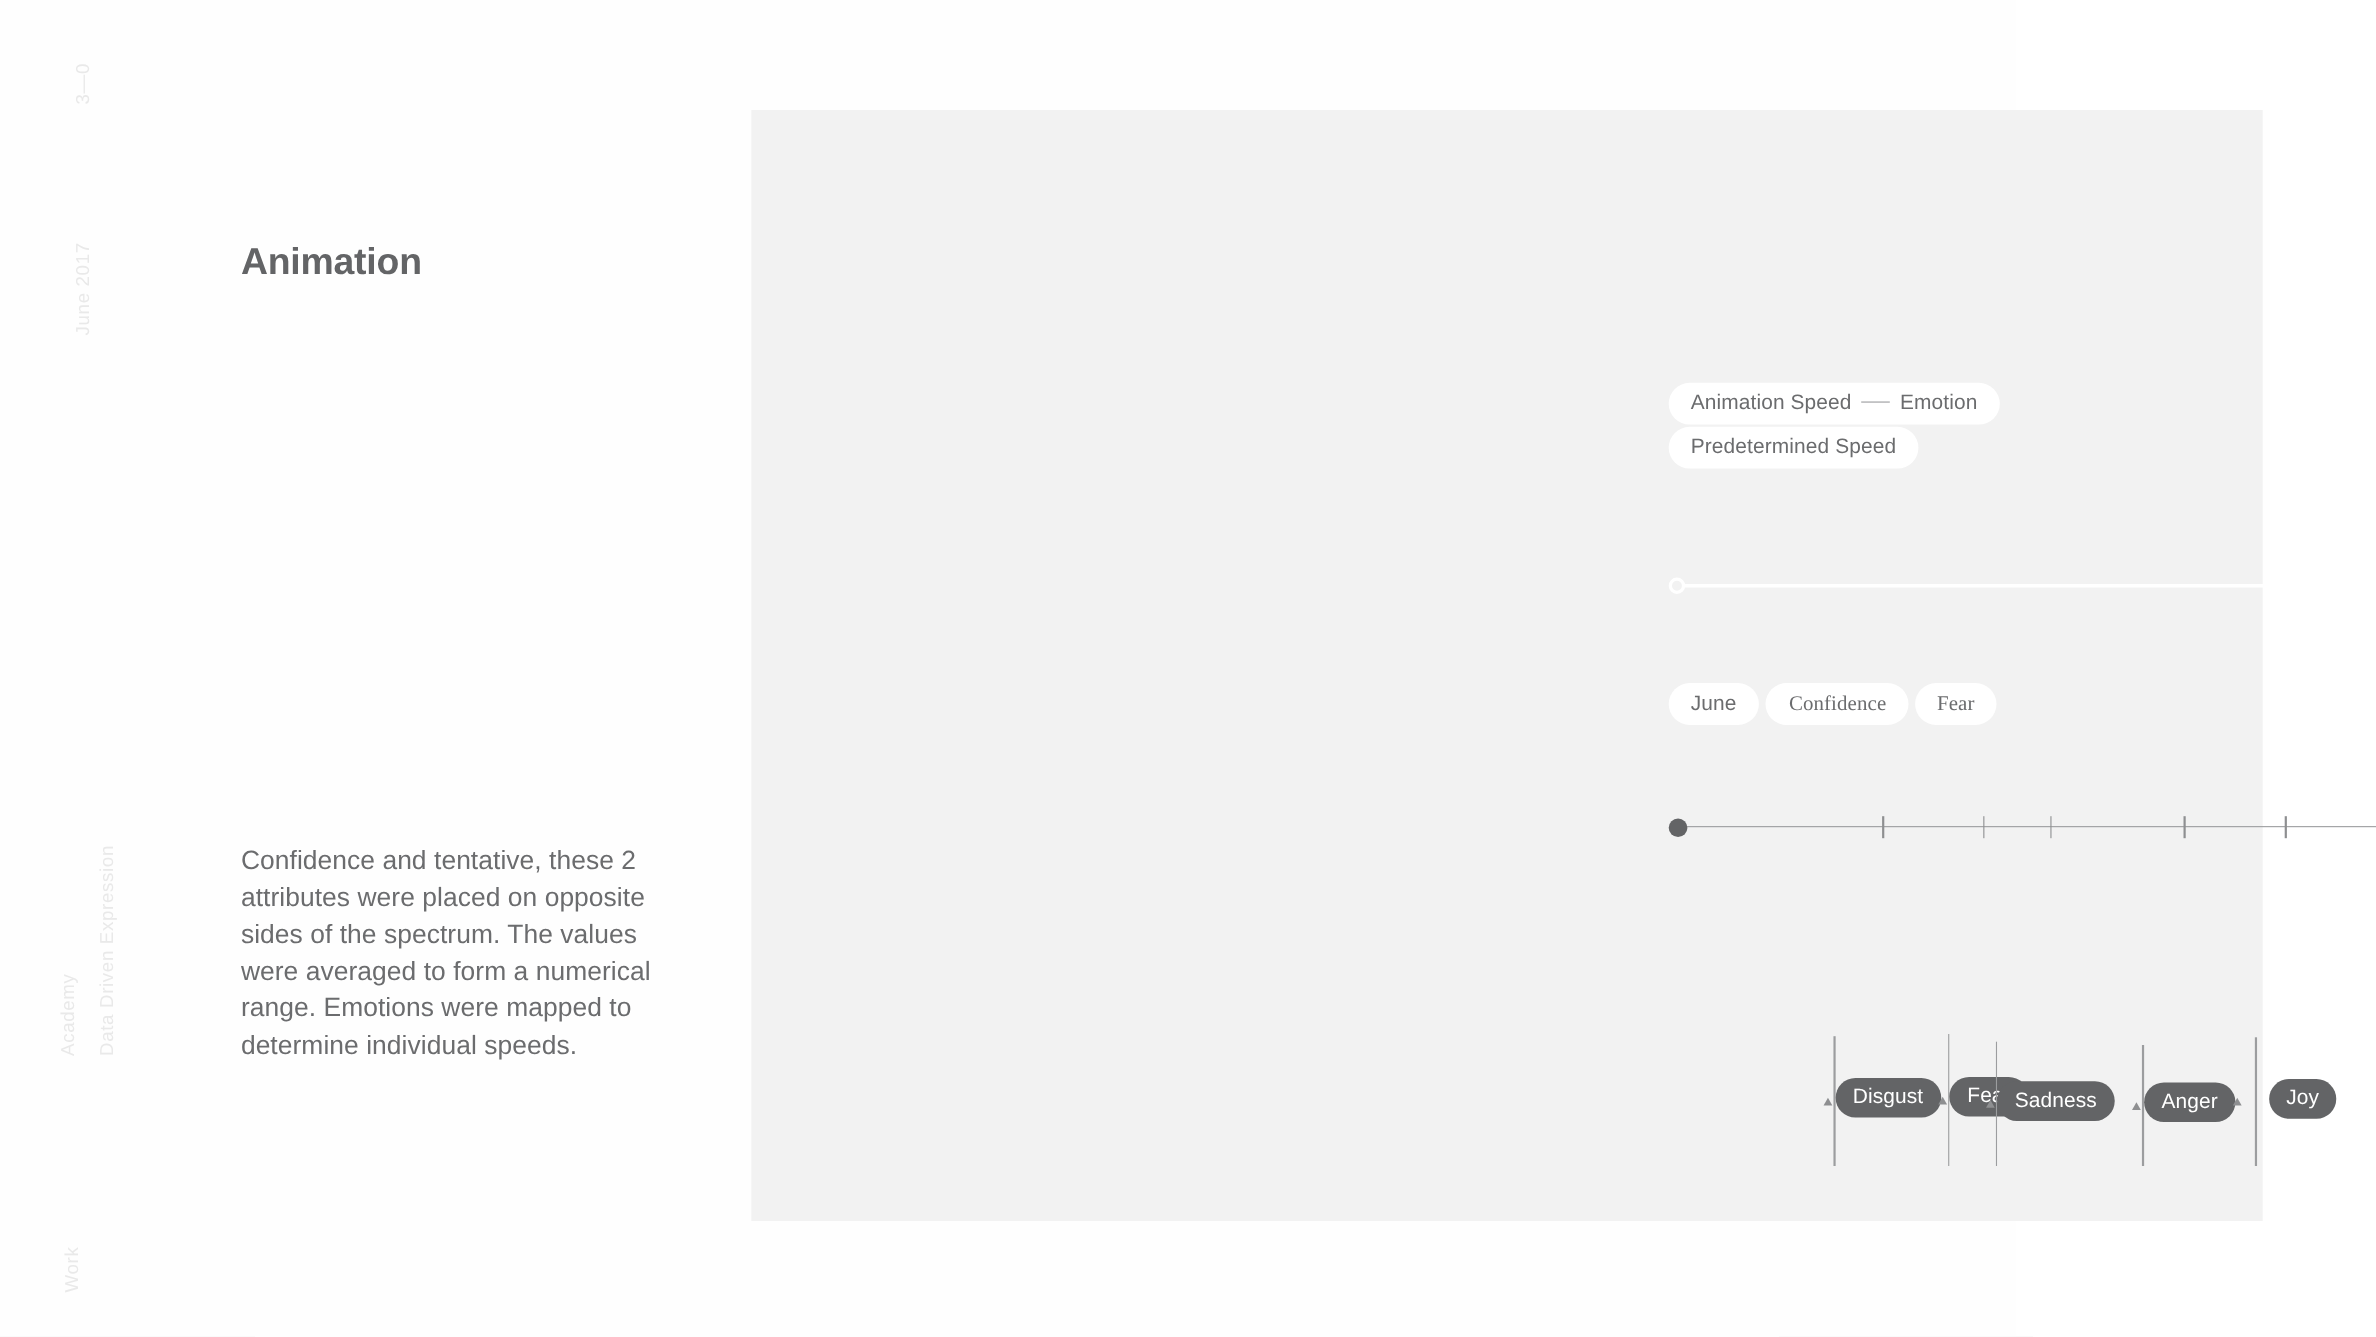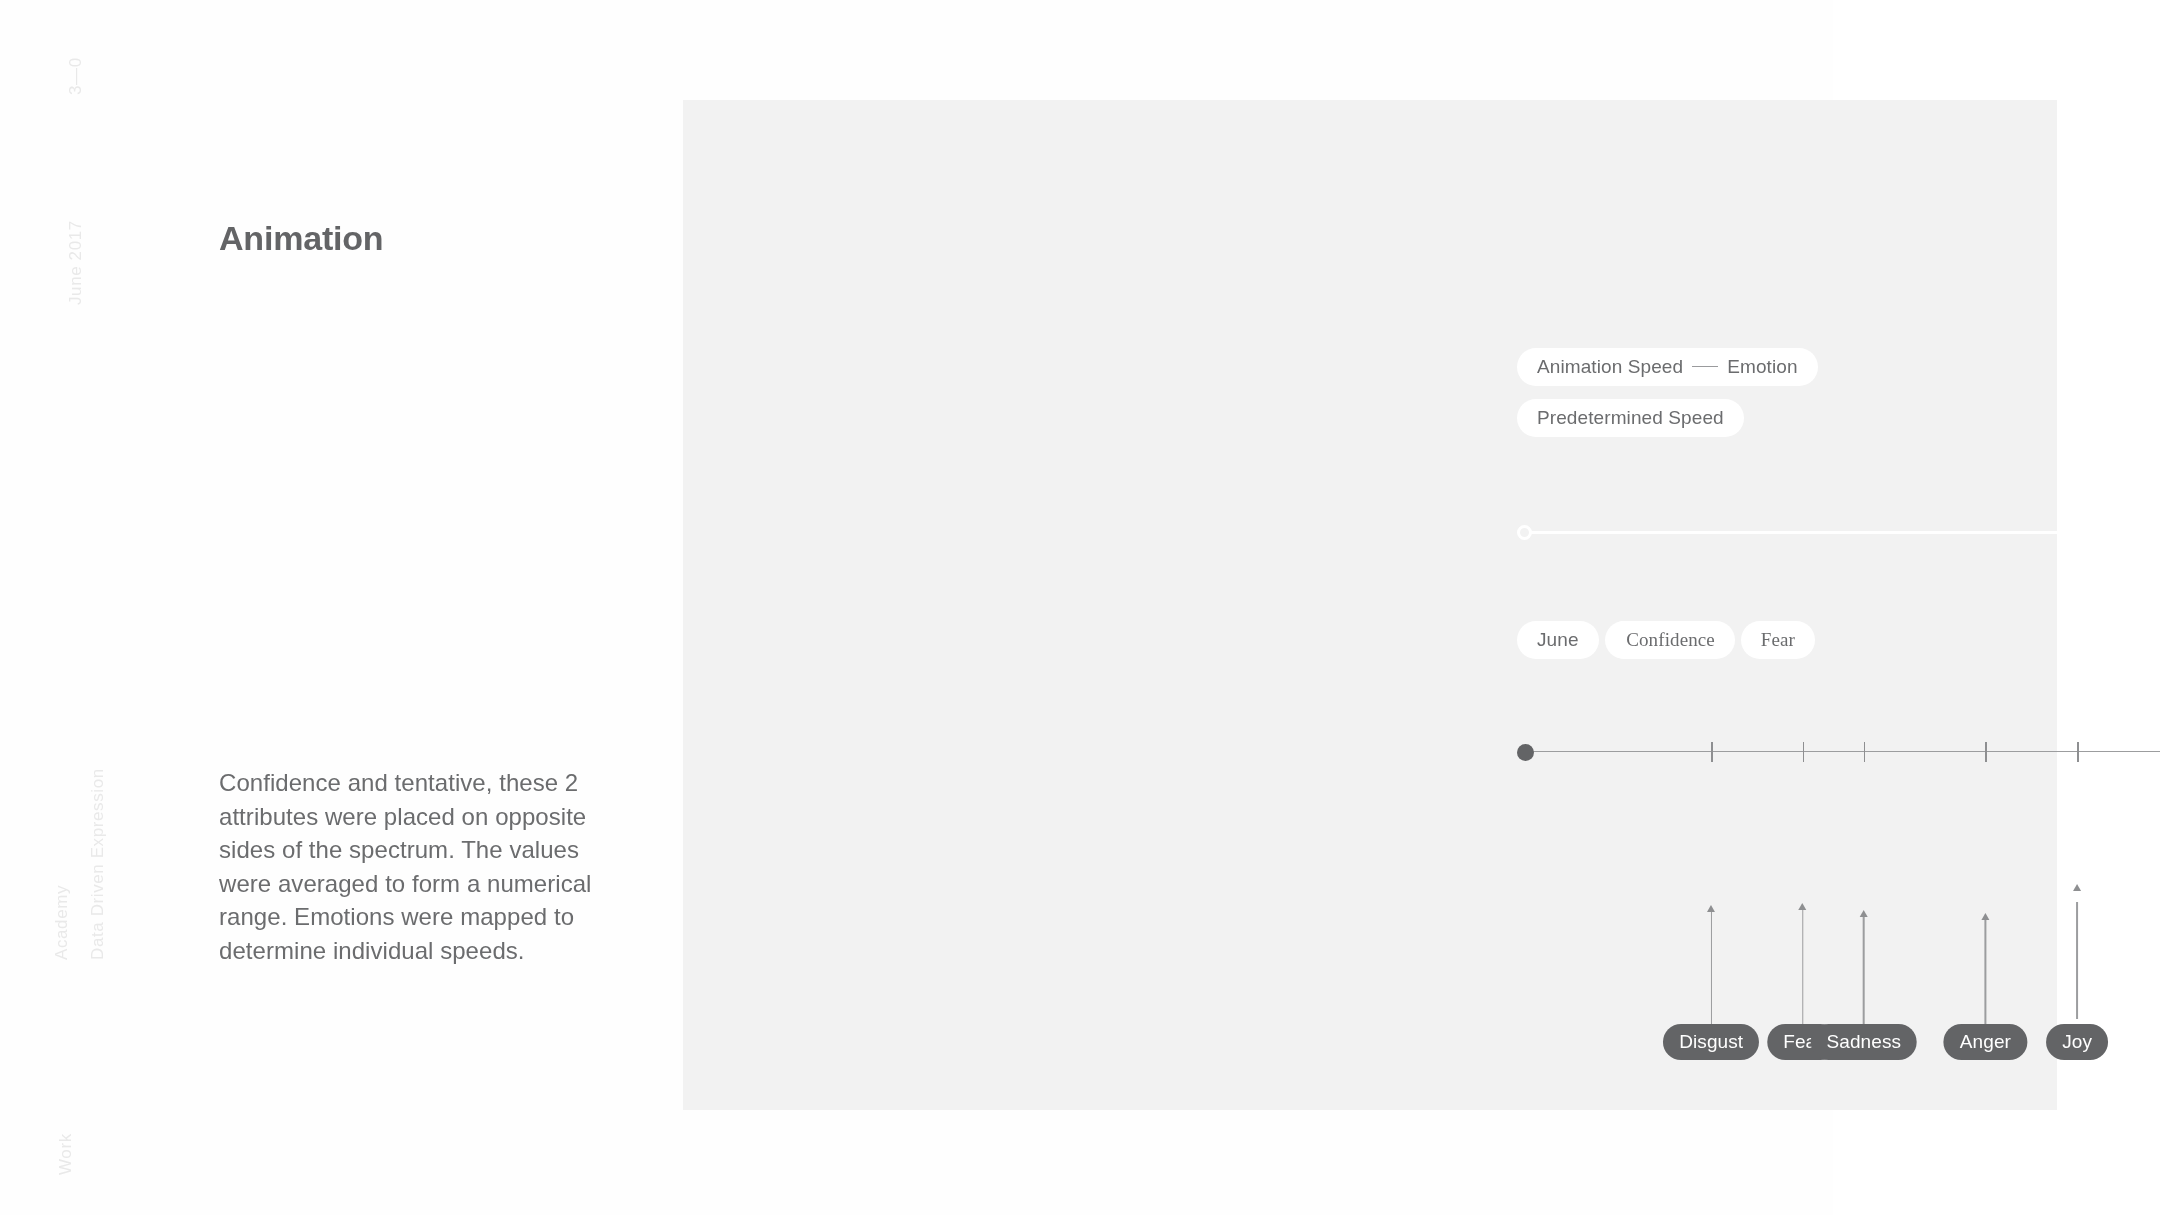--- a/index.html
+++ b/index.html
@@ -93,21 +93,21 @@
   .pill .dash {
     display: inline-block;
     width: 26px;
     height: 1.5px;
     background: #9a9b9d;
     vertical-align: middle;
     margin: 0 9px 3px 9px;
   }
 
   #row-legend       { left: 834px; top: 248px; }
-  #row-legend-2     { left: 834px; top: 299px; }
+  #row-legend-2     { left: 834px; top: 288px; }
   #row-scale-left   { left: 834px; top: 521px; gap: 6px; }
   #row-scale-right  { right: 242px; top: 521px; gap: 6px; font-family: Liberation Serif, serif; }
 
   
   .slider {
     position: absolute;
     left: 834px;
     top: 421px;
     width: 1067px;
     height: 22px;
@@ -171,21 +171,21 @@
     left: 834px;
     top: 770px;
     width: 1067px;
     height: 190px;
   }
   .stem {
     position: absolute;
     bottom: 0;
     transform: translateX(-50%);
     display: flex;
-    flex-direction: column;
+    flex-direction: row;
     align-items: center;
   }
   .stem .arrow {
     width: 9px;
     height: 7px;
     position: relative;
   }
   .stem .arrow::before {
     content: "";
     position: absolute;

